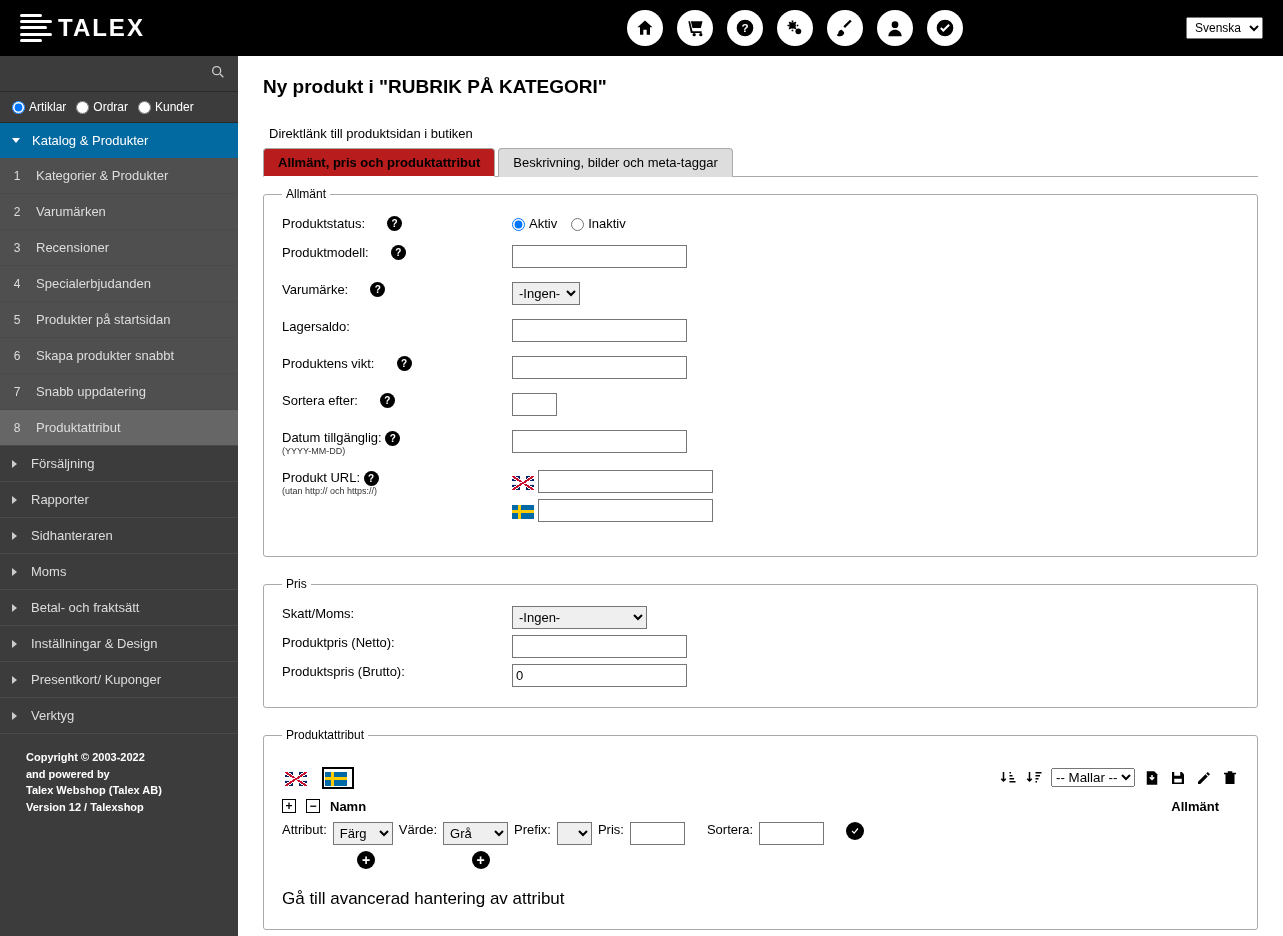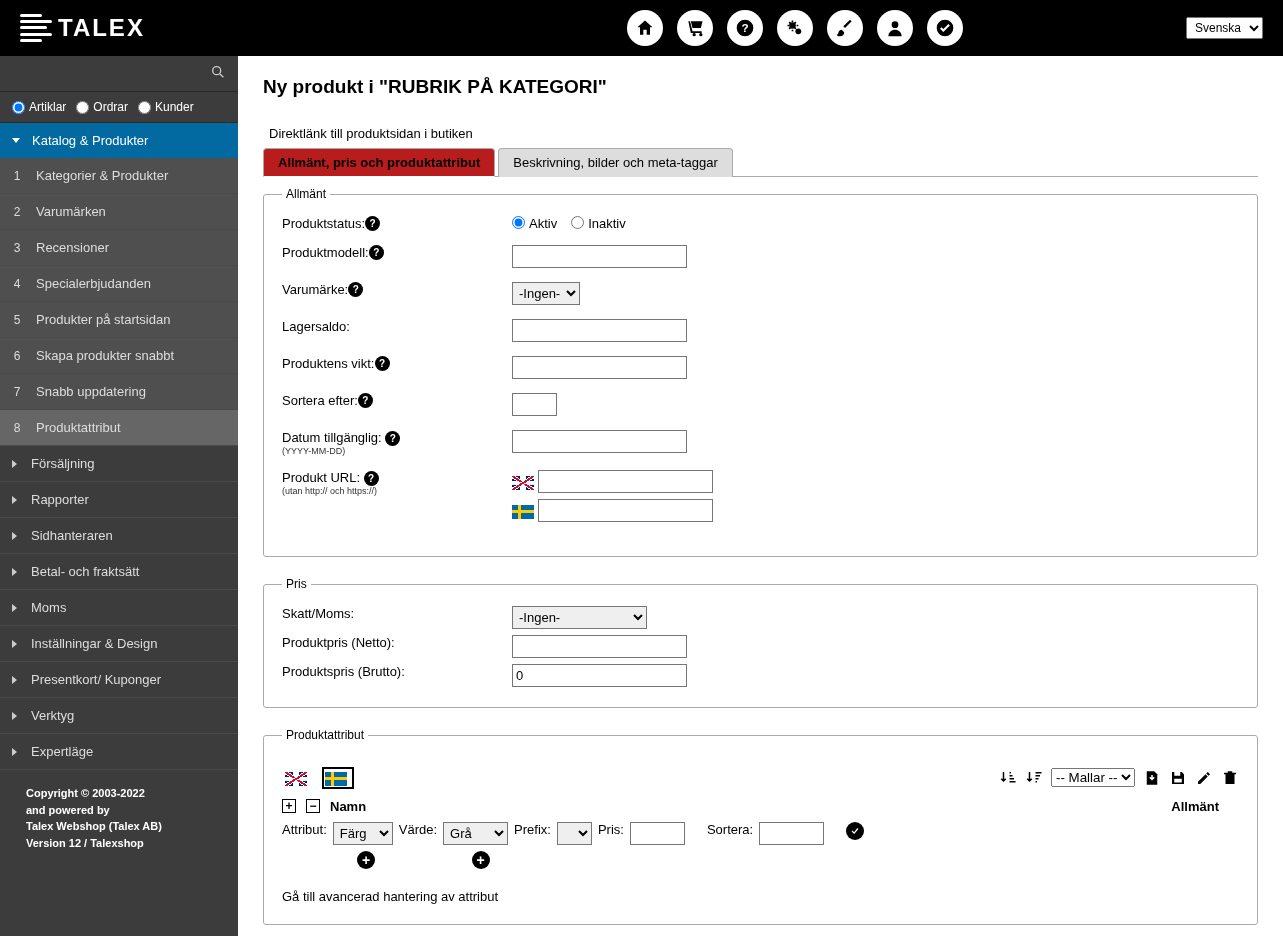--- a/index.html
+++ b/index.html
@@ -34,29 +34,29 @@
 .main{flex:1;padding:20px 25px}
 h1{font-size:19px;font-weight:bold;margin-bottom:28px}
 .intro{font-size:13px;margin-bottom:10px}
 .directlink{font-size:13px;margin-bottom:6px;margin-left:6px}
 .tabs{display:flex;border-bottom:1px solid #aaa}
 .tab{padding:6px 14px;font-size:13px;border:1px solid #aaa;border-bottom:none;background:#ddd;cursor:pointer;margin-right:3px;border-radius:4px 4px 0 0;position:relative;top:1px}
 .tab.active{background:#b91c1c;font-weight:bold;border-bottom:1px solid #fff}
 fieldset{border:1px solid #aaa;margin:10px 0 20px;padding:15px 18px 20px;border-radius:3px}
 legend{font-size:12px;padding:0 4px}
 .row{display:flex;align-items:flex-start;margin-bottom:14px}
-.lbl{width:230px;font-size:13px;display:flex;align-items:center;gap:0}
+.lbl{width:230px;font-size:13px;display:flex;align-items:center;gap:22px}
 .lbl .sub{font-size:9px;color:#333;display:block}
 .help{display:inline-flex;width:15px;height:15px;border-radius:50%;background:#000;color:#fff;align-items:center;justify-content:center;font-size:10px;font-weight:bold;cursor:help}
 .ctrl input[type=text]{border:1px solid #767676;padding:3px;font-size:13px}
 .ctrl input.w175{width:175px}
 .ctrl input.w45{width:45px}
 .ctrl select{border:1px solid #767676;font-size:13px;padding:2px}
 .radio-inline{display:flex;gap:14px;align-items:center}
-.radio-inline label{display:flex;align-items:flex-start;gap:4px;font-size:13px}
+.radio-inline label{display:flex;align-items:flex-end;gap:4px;font-size:13px}
 .flag{display:inline-block;width:22px;height:14px;vertical-align:middle;margin-right:4px}
 .flag-uk{background:linear-gradient(#012169,#012169);position:relative;overflow:hidden}
 .flag-uk:before{content:"";position:absolute;inset:0;background:linear-gradient(to bottom right,transparent 42%,#fff 42%,#fff 46%,#c8102e 46%,#c8102e 54%,#fff 54%,#fff 58%,transparent 58%),linear-gradient(to bottom left,transparent 42%,#fff 42%,#fff 46%,#c8102e 46%,#c8102e 54%,#fff 54%,#fff 58%,transparent 58%),linear-gradient(#fff,#fff) center/100% 28% no-repeat,linear-gradient(#fff,#fff) center/28% 100% no-repeat,linear-gradient(#c8102e,#c8102e) center/100% 14% no-repeat,linear-gradient(#c8102e,#c8102e) center/14% 100% no-repeat}
 .flag-se{background:#006aa7;position:relative}
 .flag-se:before{content:"";position:absolute;top:0;left:6px;width:3px;height:100%;background:#fecc00}
 .flag-se:after{content:"";position:absolute;top:5px;left:0;width:100%;height:3px;background:#fecc00}
 .flag-box{border:2px solid transparent;padding:1px;display:inline-block;cursor:pointer}
 .flag-box.sel{border-color:#000}
 .attr-toolbar{display:flex;align-items:center;gap:8px;margin:10px 0}
 .attr-toolbar .spacer{flex:1}
@@ -65,21 +65,21 @@
 .attr-head{display:flex;align-items:center;gap:10px;font-weight:bold;font-size:13px;margin:8px 0}
 .attr-head .spacer{flex:1}
 .sq{width:14px;height:14px;border:1px solid #000;display:inline-flex;align-items:center;justify-content:center;font-size:12px;font-weight:bold;cursor:pointer}
 .attr-row{display:flex;gap:6px;font-size:13px;flex-wrap:wrap}
 .attr-row select,.attr-row input{border:1px solid #767676;font-size:13px;padding:2px}
 .attr-row input.w55{width:55px}
 .attr-row input.w65{width:65px}
 .check-circ{width:18px;height:18px;border-radius:50%;background:#000;display:inline-flex;align-items:center;justify-content:center;cursor:pointer}
 .check-circ svg{width:10px;height:10px;stroke:#fff;stroke-width:3;fill:none}
 .plus-circ{width:18px;height:18px;border-radius:50%;background:#000;color:#fff;display:inline-flex;align-items:center;justify-content:center;font-size:14px;font-weight:bold;cursor:pointer;margin-top:6px}
-.advlink{font-size:13px;margin-top:20px;cursor:pointer}
+.advlink{font-size:17px;margin-top:20px;cursor:pointer}
 </style>
 </head>
 <body>
 
 <div class="topbar">
   <div class="logo">
     <span class="logo-icon">
         <span></span>
         <span></span>
         <span></span>
@@ -196,41 +196,37 @@
     <div class="nav-item section">
         <span class="caret-r"></span>
         <span>Rapporter</span>
       </div>
     <div class="nav-item section">
         <span class="caret-r"></span>
         <span>Sidhanteraren</span>
       </div>
     <div class="nav-item section">
         <span class="caret-r"></span>
+        <span>Moms</span>
+      </div>
+    <div class="nav-item section">
+        <span class="caret-r"></span>
         <span>Betal- och fraktsätt</span>
       </div>
     <div class="nav-item section">
         <span class="caret-r"></span>
-        <span>Moms</span>
-      </div>
-    <div class="nav-item section">
-        <span class="caret-r"></span>
         <span>Inställningar &amp; Design</span>
       </div>
     <div class="nav-item section">
         <span class="caret-r"></span>
         <span>Presentkort/ Kuponger</span>
       </div>
     <div class="nav-item section">
         <span class="caret-r"></span>
         <span>Verktyg</span>
-      </div>
-    <div class="nav-item section">
-        <span class="caret-r"></span>
-        <span>Expertläge</span>
       </div>
     <div class="footer-txt">
       <b>Copyright © 2003-2022</b><br>
       <b>and powered by</b><br>
       <b>Talex Webshop (Talex AB)</b><br>
       <b>Version 12 / Talexshop</b>
     </div>
   </div>
 
   <div class="main">

